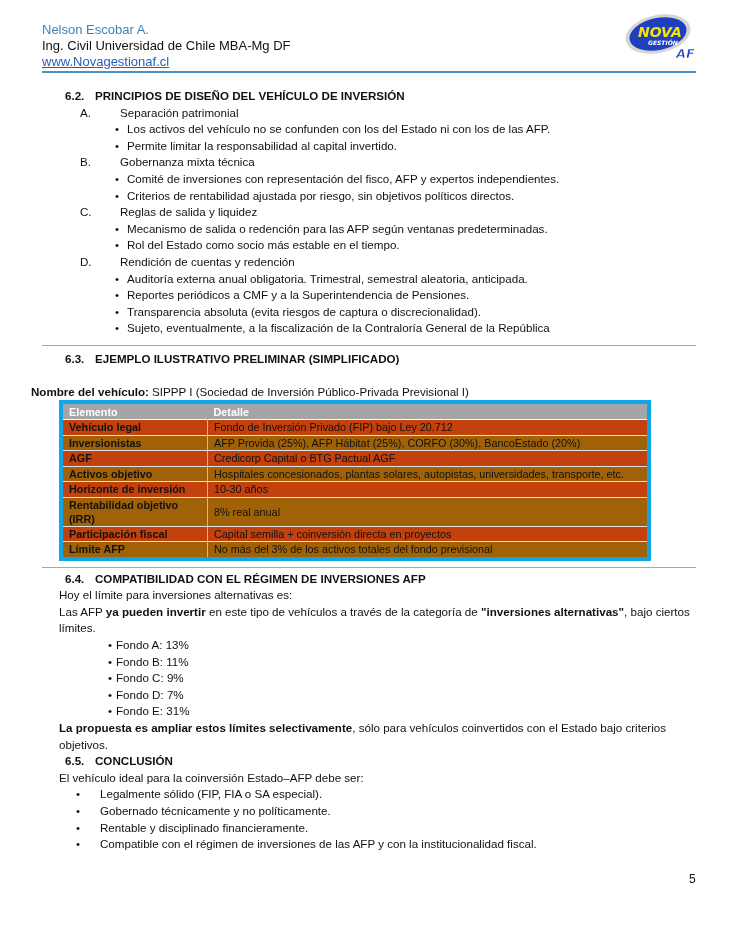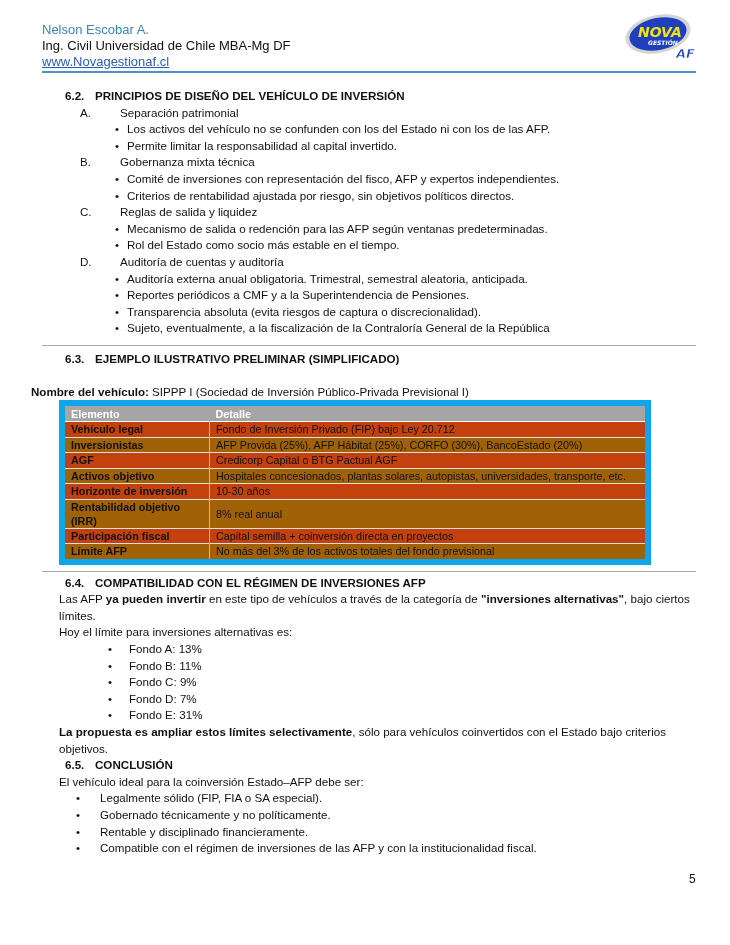--- a/index.html
+++ b/index.html
@@ -20,25 +20,25 @@
   .bul .dot { position:absolute; left:0; top:0; }
   .bul .txt { margin-left:12px; display:block; }
   .rule-gray { height:1px; background:#a8a8a8; margin-left:42px; width:654px; }
   .vehname { margin-left:31px; }
   table.tbl { border-collapse:collapse; margin-left:59px; width:592px; font-size:10.8px; line-height:14px; }
   table.tbl th { background:#a5a5a5; color:#fff; font-weight:bold; text-align:left; padding:0 6px; height:15px; }
   table.tbl td { padding:0 6px; height:14.5px; border-top:1px solid #fff; border-right:1px solid #d0d0d0; }
   table.tbl td.k { font-weight:bold; width:132px; border-right:1px solid #bbb; }
   table.tbl tr.odd td { background:#c2410c; }
   table.tbl tr.even td { background:#a16207; border-top:1px solid #e0e0e0; border-bottom:1px solid #e0e0e0; }
-  table.tbl { border:6px solid #0ea5e9;padding-left:7px; }
+  table.tbl { border:4px solid #0ea5e9;padding-left:7px; }
   .para { margin-left:59px; width:640px; }
   .bul2 { position:relative; margin-left:108px; }
   .bul2 .dot { position:absolute; left:0; }
-  .bul2 .txt { margin-left:21px; display:block; }
+  .bul2 .txt { margin-left:8px; display:block; }
   .bul3 { position:relative; margin-left:76px; }
   .bul3 .dot { position:absolute; left:0; }
   .bul3 .txt { margin-left:24px; display:block; }
   .pagenum { position:absolute; left:689px; top:872px; font-size:12px; }
 </style>
 </head>
 <body>
 
 <div class="hdr">
   <div class="name">Nelson Escobar A.</div>
@@ -93,21 +93,21 @@
       <div class="bul">
         <span class="dot">•</span>
         <span class="txt">Mecanismo de salida o redención para las AFP según ventanas predeterminadas.</span>
       </div>
       <div class="bul">
         <span class="dot">•</span>
         <span class="txt">Rol del Estado como socio más estable en el tiempo.</span>
       </div>
       <div class="lvl1">
         <span class="lbl">D.</span>
-        <span class="txt">Auditoría de cuentas y auditoría</span>
+        <span class="txt">Rendición de cuentas y redención</span>
       </div>
       <div class="bul">
         <span class="dot">•</span>
         <span class="txt">Auditoría externa anual obligatoria. Trimestral, semestral aleatoria, anticipada.</span>
       </div>
       <div class="bul">
         <span class="dot">•</span>
         <span class="txt">Reportes periódicos a CMF y a la Superintendencia de Pensiones.</span>
       </div>
       <div class="bul">
@@ -174,24 +174,24 @@
       </tbody>
   </table>
 
   <div style="height:6px"></div>
   <div class="rule-gray"></div>
   <div style="height:3px"></div>
 
   <div class="sec-title">
     <span class="num">6.4.</span><span>COMPATIBILIDAD CON EL RÉGIMEN DE INVERSIONES AFP</span>
   </div>
+  <div class="para">Hoy el límite para inversiones alternativas es:</div>
   <div class="para">
     <span>Las AFP </span><b>ya pueden invertir</b><span> en este tipo de vehículos a través de la categoría de </span><b>"inversiones alternativas"</b><span>, bajo ciertos límites.</span>
   </div>
-  <div class="para">Hoy el límite para inversiones alternativas es:</div>
   <div id="limits-list">
       <div class="bul2">
         <span class="dot">•</span>
         <span class="txt">Fondo A: 13%</span>
       </div>
       <div class="bul2">
         <span class="dot">•</span>
         <span class="txt">Fondo B: 11%</span>
       </div>
       <div class="bul2">

